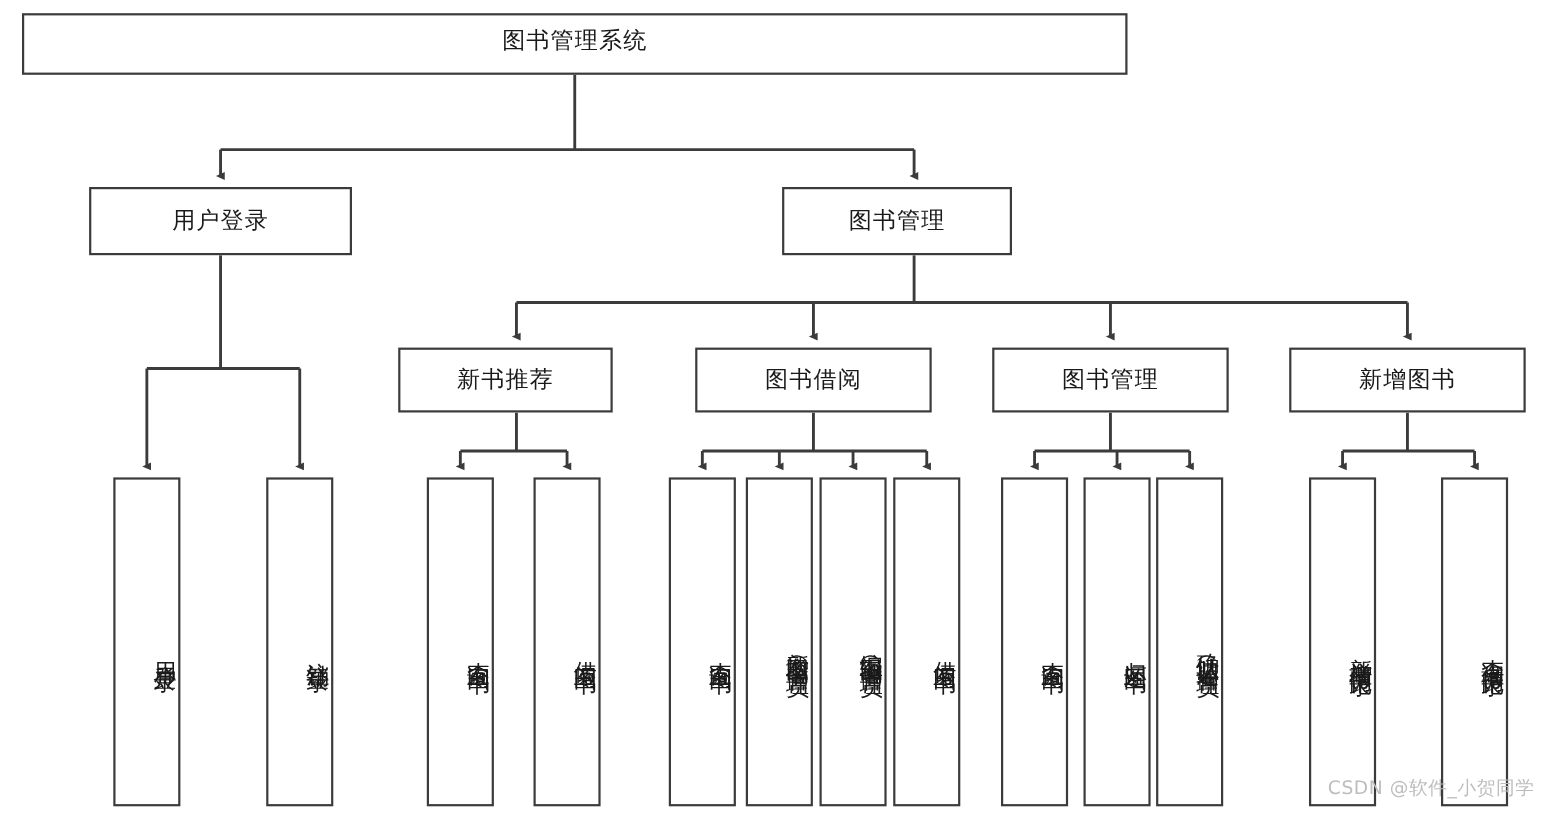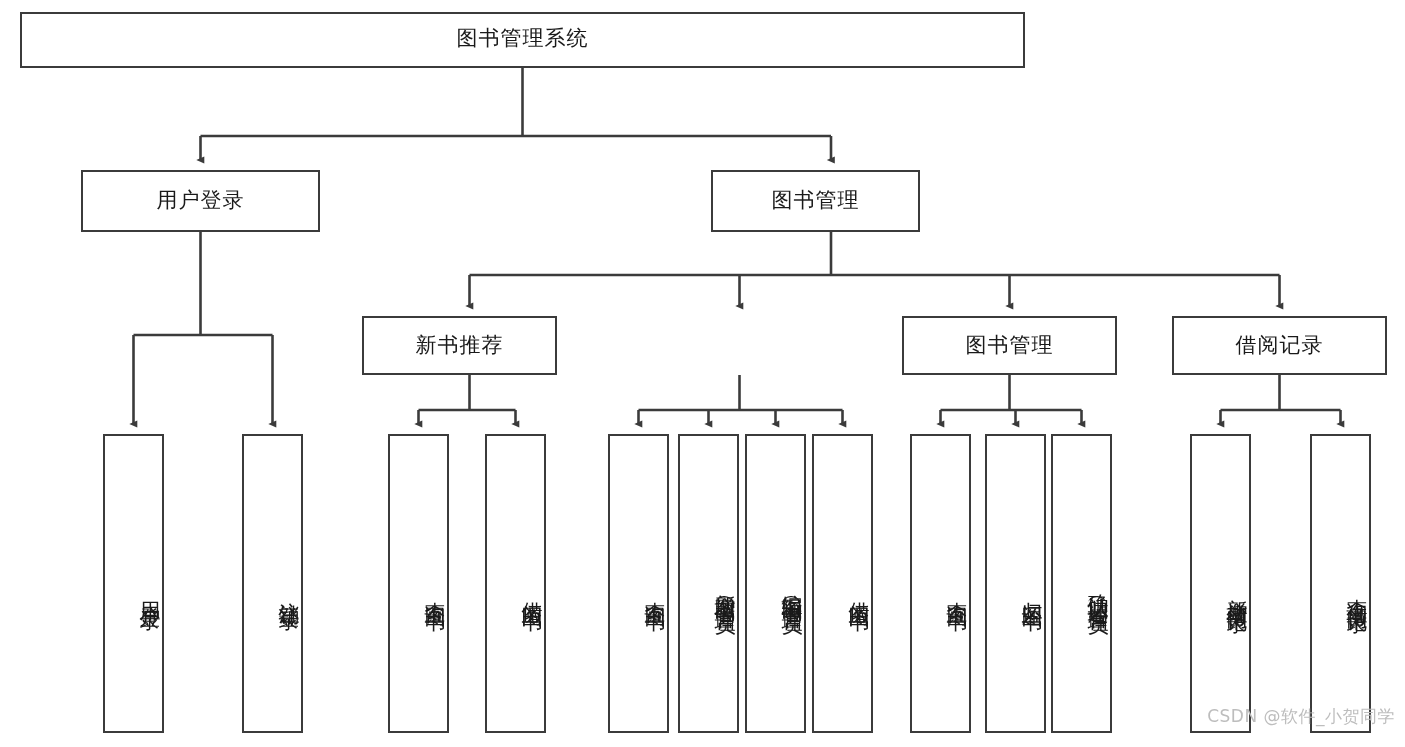--- a/index.html
+++ b/index.html
@@ -131,25 +131,28 @@
   <div class="node horiz" style="left: 81px; top: 170px; width: 239px; height: 62px;">
     <span>用户登录</span>
   </div>
   <div class="node horiz" style="left: 711px; top: 170px; width: 209px; height: 62px;">
     <span>图书管理</span>
   </div>
 
   <div class="node horiz" style="left: 362px; top: 316px; width: 195px; height: 59px;">
     <span>新书推荐</span>
   </div>
+  <div class="node horiz" style="left: 632px; top: 316px; width: 215px; height: 59px;">
+    <span>图书借阅</span>
+  </div>
   <div class="node horiz" style="left: 902px; top: 316px; width: 215px; height: 59px;">
     <span>图书管理</span>
   </div>
   <div class="node horiz" style="left: 1172px; top: 316px; width: 215px; height: 59px;">
-    <span>借阅记录</span>
+    <span>新增图书</span>
   </div>
 
   <div class="node vert" style="left: 103px; top: 434px; width: 61px; height: 299px;">
     <span class="vtext">用户登录</span>
   </div>
   <div class="node vert" style="left: 242px; top: 434px; width: 61px; height: 299px;">
     <span class="vtext">注销登录</span>
   </div>
 
   <div class="node vert" style="left: 388px; top: 434px; width: 61px; height: 299px;">

